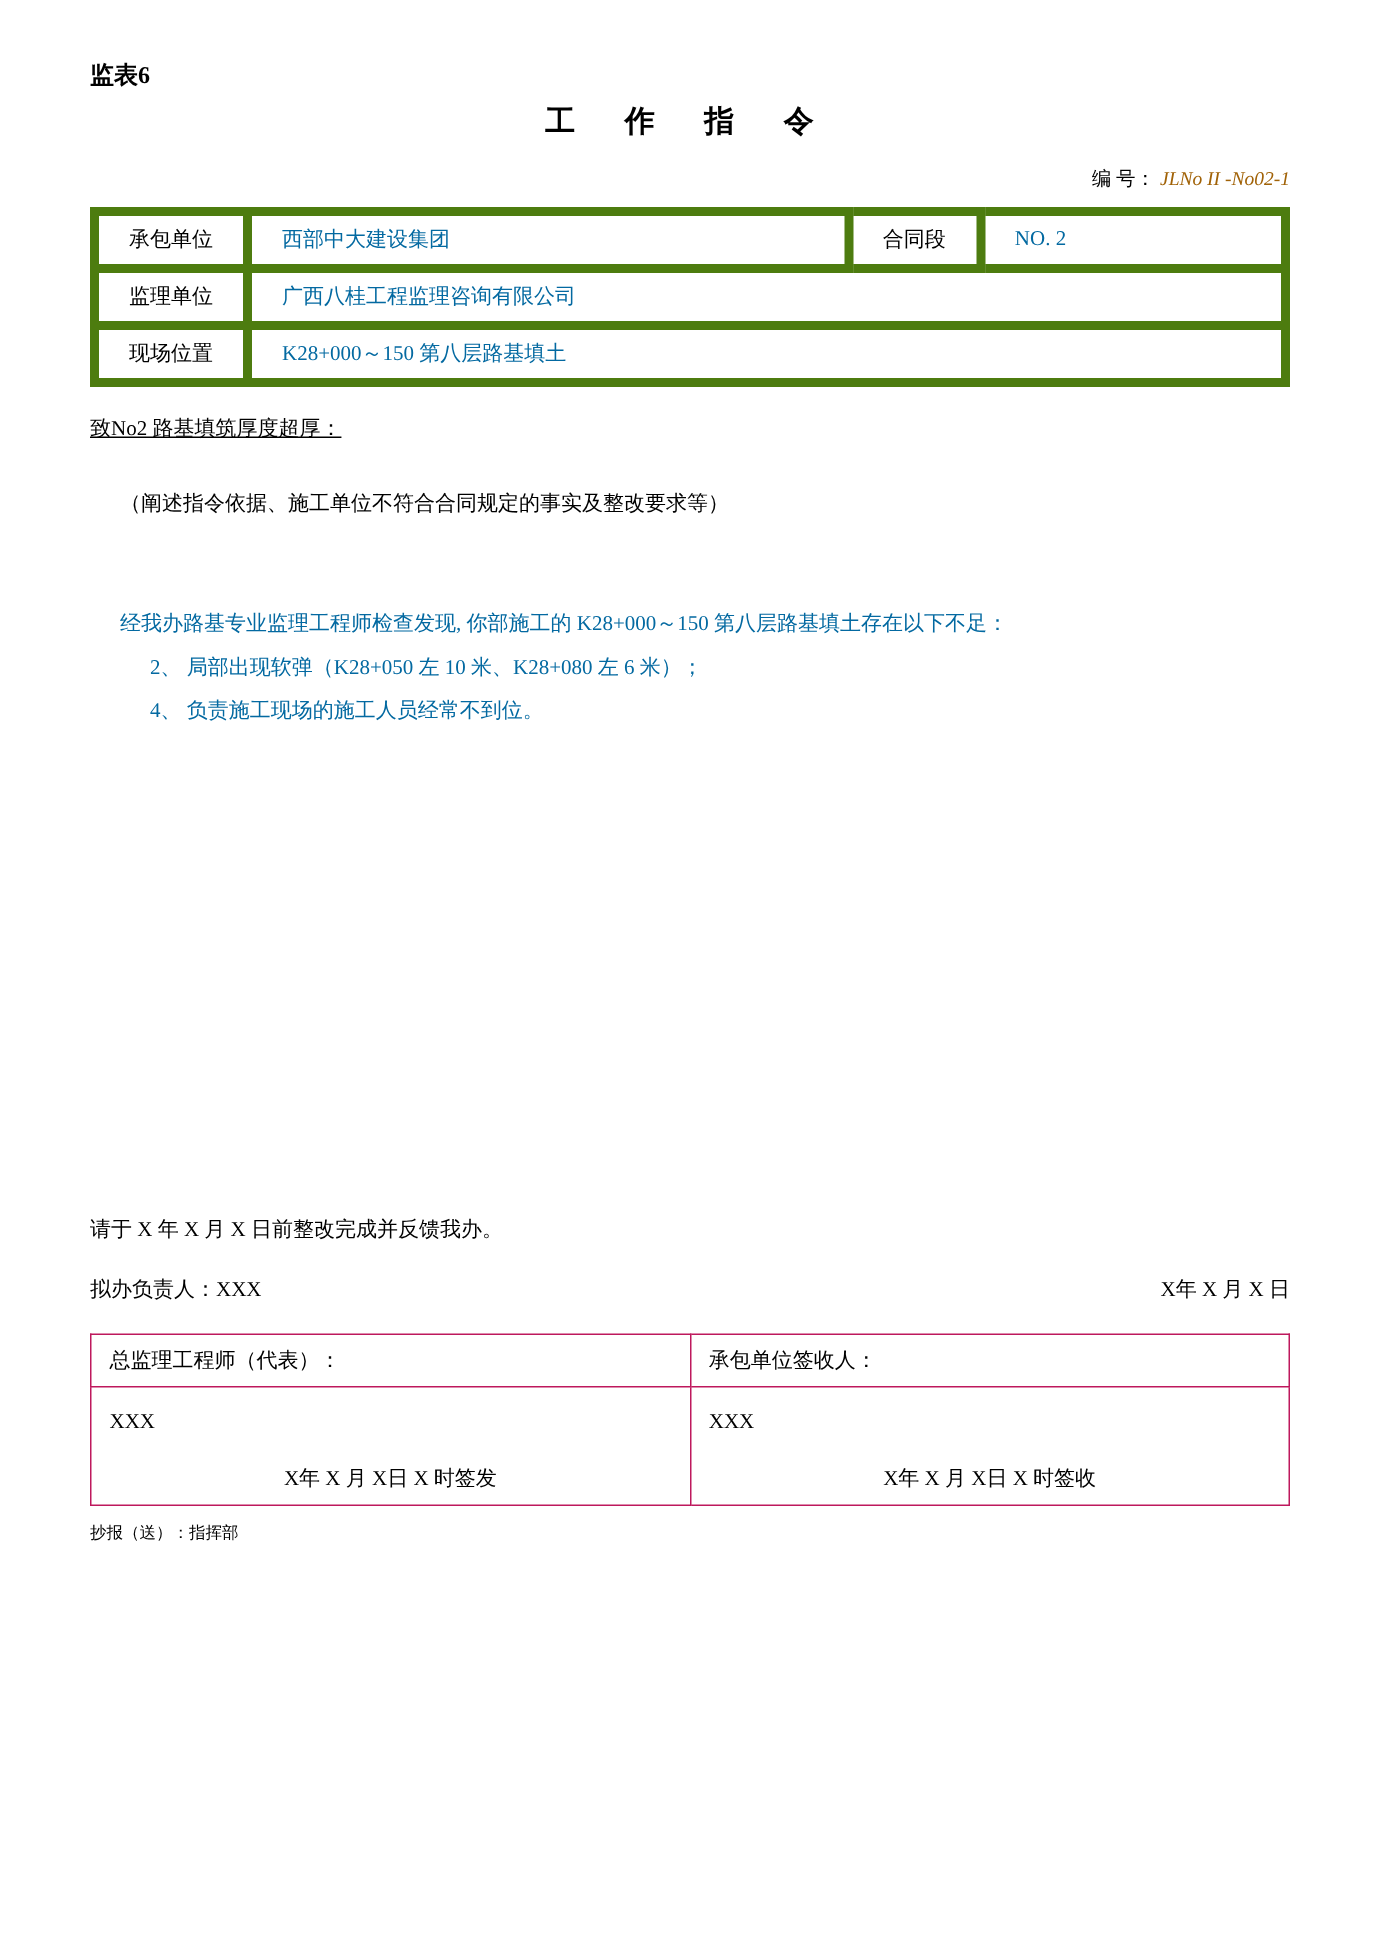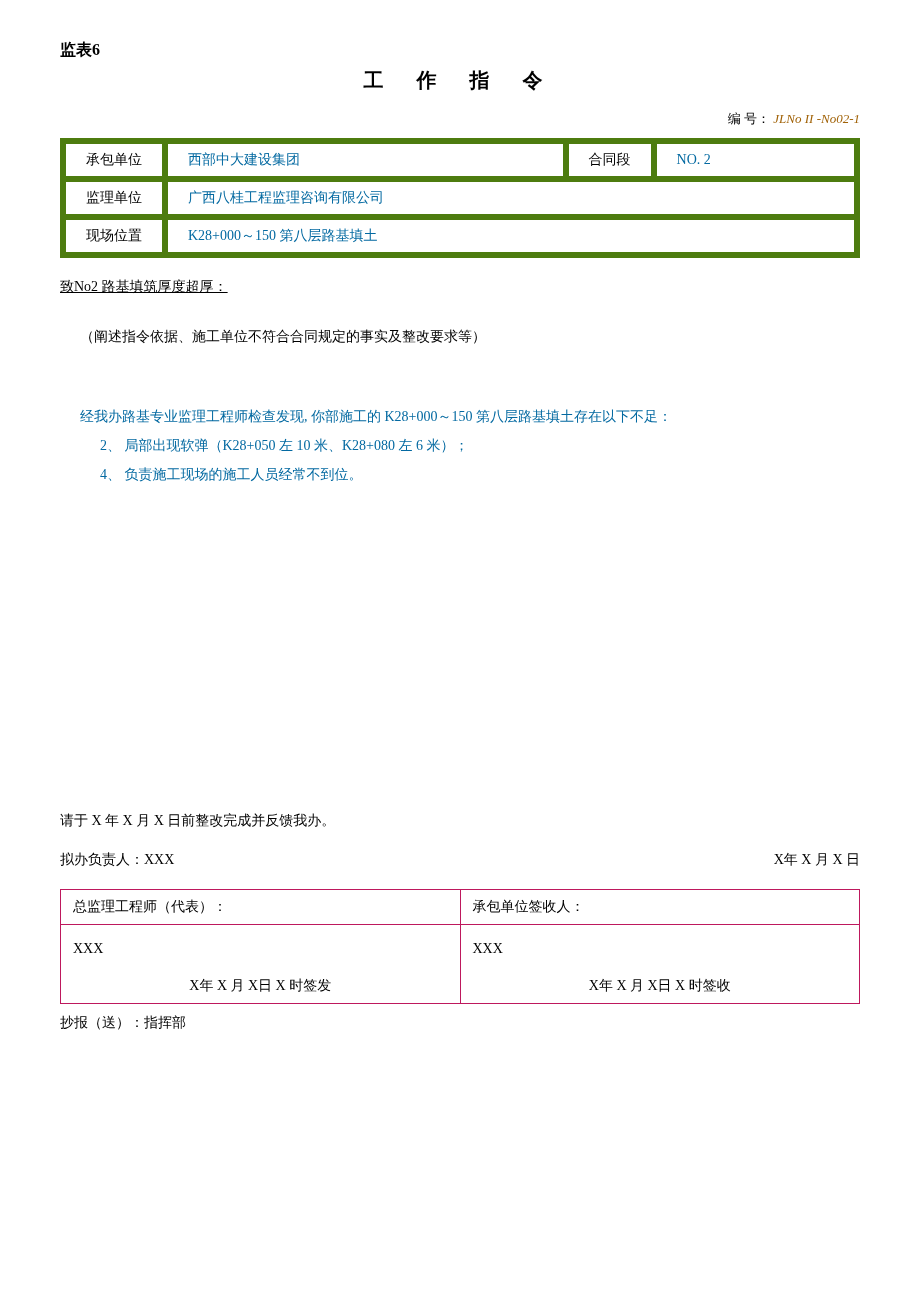--- a/index.html
+++ b/index.html
@@ -91,21 +91,21 @@
     .sign-name {
       font-size: 14px;
       margin: 8px 0 20px 0;
     }
     .sign-date {
       text-align: center;
       margin-top: 4px;
     }
     .copy-line {
       margin-top: 10px;
-      font-size: 14px;
+      font-size: 11px;
     }
     .underline {
       text-decoration: underline;
     }
   </style>
 </head>
 <body>
 
 <div class="header-title">监表6</div>
 

